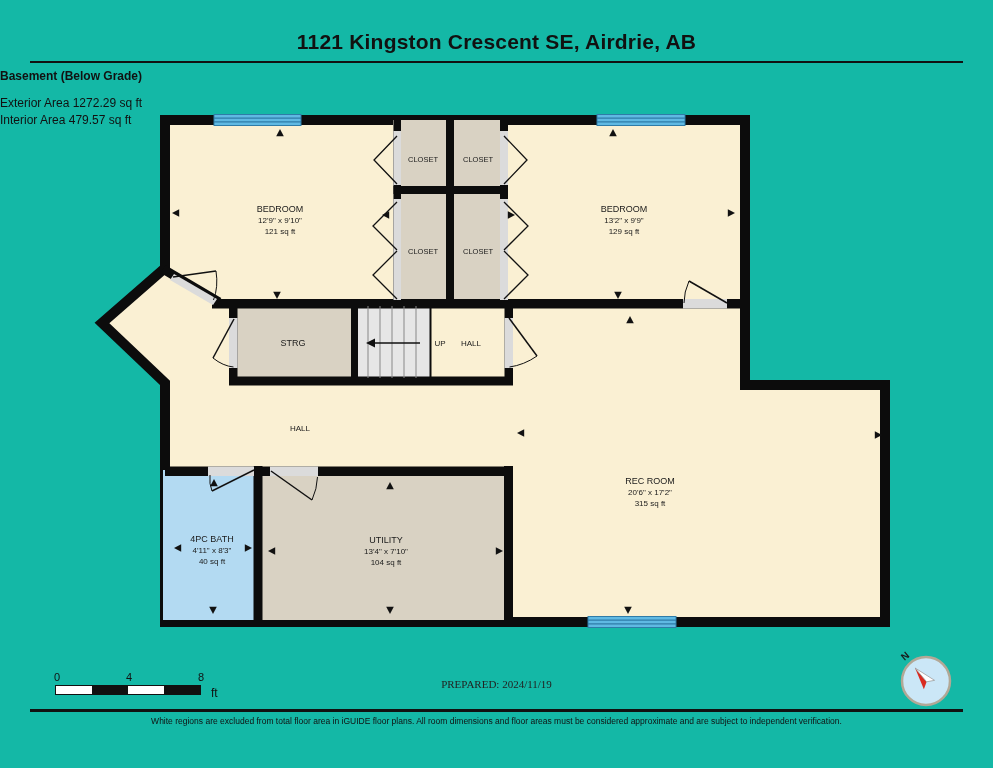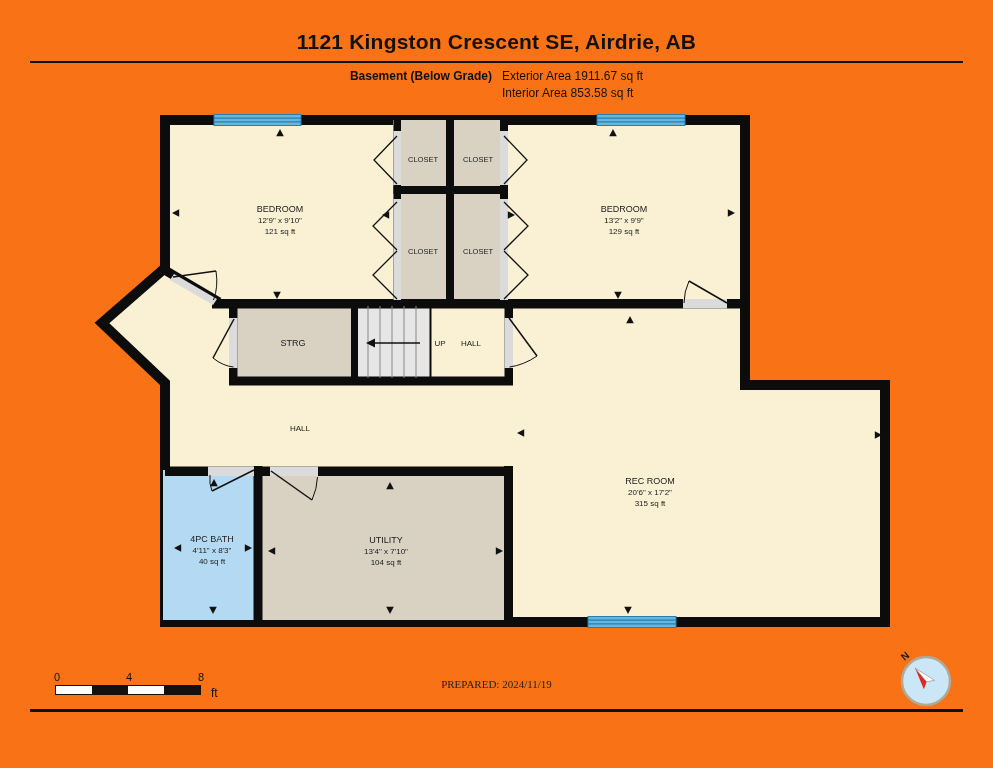--- a/index.html
+++ b/index.html
@@ -1,26 +1,26 @@
 <!DOCTYPE html>
 <html style="--room-fill: #FAF0D3; --closet-fill: #D9D2C3; --bath-fill: #B3DAF2; --stairs-fill: #E6E6E6; --window-fill: #5FB9E3; --window-line: #2E7CA8; --wall: #0C0C0C; --door-opening: #DBDBDB; --compass-red: #D92B21; --compass-circle: #CBE7F7;"><head>
 <meta charset="utf-8">
 <style>
   html,body{margin:0;padding:0;background:#fff;}
   #stage{
-    position:relative;width:993px;height:768px;background:#f97316;overflow:hidden;
+    position:relative;width:993px;height:768px;background:#14b8a6;overflow:hidden;
     font-family:"Liberation Sans", sans-serif;color:#111;
   }
   .title{position:absolute;top:30px;left:0;width:100%;text-align:center;
          font-size:21px;font-weight:bold;letter-spacing:.2px;}
   .rule{position:absolute;left:30px;right:30px;height:2px;background:#111;}
   .rule.top{top:61px}
   .rule.bottom{top:709px;height:3px}
   .subtitle{position:absolute;top:68px;left:0;width:100%;display:flex;
-            justify-content:center;gap:10px;font-size:12px;line-height:17px;}
+            justify-content:center;gap:10px;font-size:12px;line-height:17px;flex-direction:column;}
   .subtitle .floor{font-weight:bold;}
   svg text{font-family:"Liberation Sans", sans-serif;fill:#1a1a1a;}
   .roomname{font-size:9px;}
   .roomdim{font-size:8px;}
   .closetname{font-size:7.5px;}
   .small{font-size:8px;}
   
   .scalebar{position:absolute;left:55px;top:671px;width:200px;height:30px;}
   .scalebar .nums{position:relative;height:13px;font-size:11px;}
   .scalebar .nums span{position:absolute;transform:translateX(-50%);}
@@ -38,22 +38,22 @@
 </head>
 <body>
 
 <div id="stage">
 
   <div class="title">1121 Kingston Crescent SE, Airdrie, AB</div>
   <div class="rule top"></div>
   <div class="subtitle">
     <span class="floor">Basement (Below Grade)</span>
     <span>
-      <span>Exterior Area 1911.67 sq ft</span><br>
-      <span>Interior Area 853.58 sq ft</span>
+      <span>Exterior Area 1272.29 sq ft</span><br>
+      <span>Interior Area 479.57 sq ft</span>
     </span>
   </div>
 
   <svg class="plan" width="993" height="768" viewBox="0 0 993 768">
 
     <path d="M 165 120 H 745 V 385 H 885 V 622 H 165 V 383 L 102 323 L 165 268 Z" style="fill:var(--room-fill,#FAF0D3);stroke:var(--wall,#0C0C0C);stroke-width:10;stroke-linejoin:miter"></path>
 
     <g>
       <rect x="393" y="120" width="115" height="185" style="fill:var(--closet-fill,#D9D2C3)"></rect>
       <rect x="233" y="303" width="121" height="78" style="fill:var(--closet-fill,#D9D2C3)"></rect>
@@ -220,13 +220,14 @@
       <div class="seg-w"></div>
         <div class="seg-b"></div>
         <div class="seg-w"></div>
         <div class="seg-b"></div>
     </div>
     <div class="ft">ft</div>
   </div>
 
   <div class="prepared">PREPARED: 2024/11/19</div>
   <div class="rule bottom"></div>
+  <div class="footer">White regions are excluded from total floor area in iGUIDE floor plans. All room dimensions and floor areas must be considered approximate and are subject to independent verification.</div>
 </div>
 
 </body></html>

